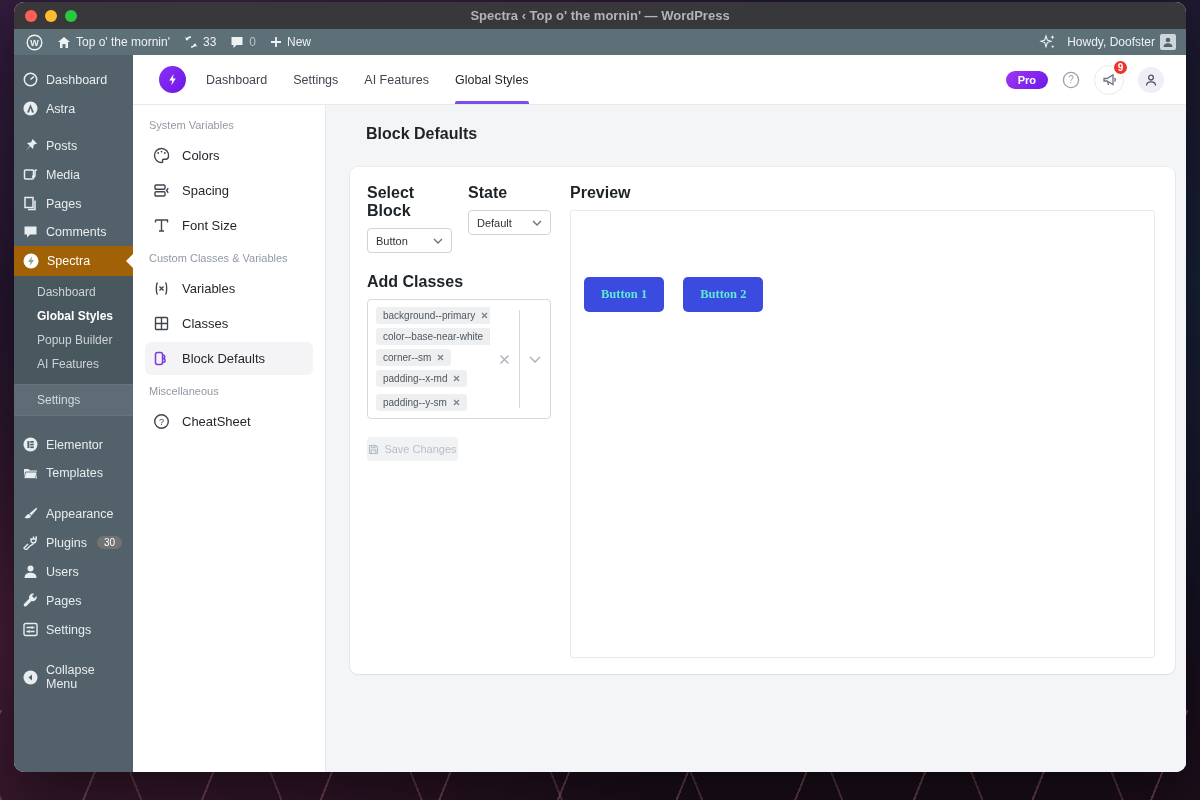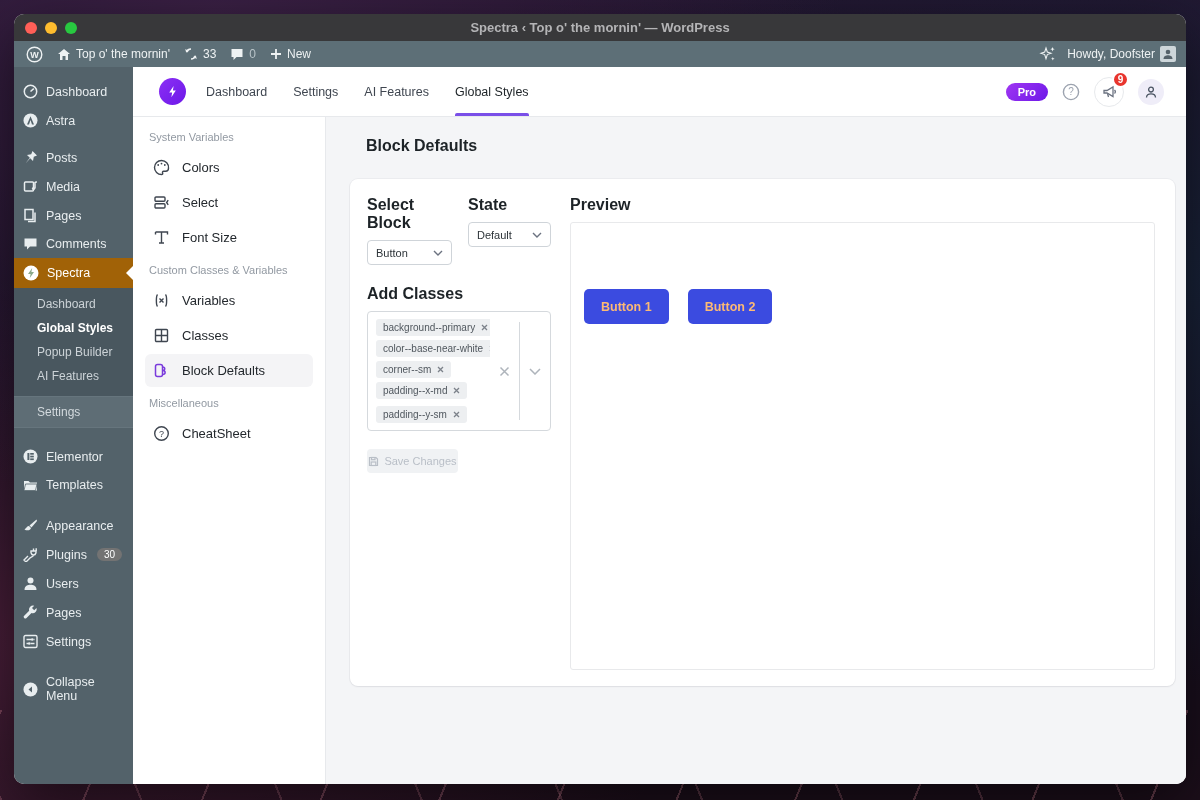--- a/index.html
+++ b/index.html
@@ -17,21 +17,21 @@
   
   .wall-grid {
     position:absolute; left:0; right:0; bottom:0; height:90px;
     background-image:
       repeating-linear-gradient(112deg, rgba(226,140,160,.45) 0 2px, transparent 2px 110px),
       repeating-linear-gradient(68deg, rgba(226,140,160,.35) 0 2px, transparent 2px 130px);
     opacity:.8;
   }
 
   .window {
-    position:absolute; left:14px; top:14px; width:1172px; height:770px;
+    position:absolute; left:14px; top:2px; width:1172px; height:770px;
     border-radius:10px; overflow:hidden; display:flex; flex-direction:column;
     box-shadow:0 20px 60px rgba(0,0,0,.55);
     background:#f4f5f7;
   }
 
   
   .titlebar {
     height:27px; background:#38383a; display:flex; align-items:center; position:relative; flex:0 0 auto;
   }
   .traffic { display:flex; gap:8px; margin-left:11px; }
@@ -163,22 +163,22 @@
     margin-top:18px; width:91px; height:24px; background:#f0f2f4; border:none; border-radius:4px;
     color:#b9bfc7; font-size:11px; display:flex; align-items:center; justify-content:center; gap:5px;
     font-family:inherit; cursor:default;
   }
   .preview-col { display:flex; flex-direction:column; min-width:0; }
   .preview-box {
     flex:1; border:1px solid #e8e9eb; border-radius:3px; background:#fff; padding:66px 0 0 13px;
   }
   .pv-buttons { display:flex; gap:19px; }
   .pv-btn {
-    background:#3b4be0; color:#fdba74; border:none; border-radius:5px; height:35px; padding:8px 17px;
-    font-size:12.5px; font-weight:bold; font-family:Liberation Sans, sans-serif; cursor:pointer;
+    background:#3b4be0; color:#5eead4; border:none; border-radius:5px; height:35px; padding:8px 17px;
+    font-size:12.5px; font-weight:bold; font-family:Liberation Serif, serif; cursor:pointer;
   }
 </style>
 </head>
 <body>
 
 <div class="wall-grid"></div>
 
 <div class="window">
 
   <div class="titlebar">
@@ -419,21 +419,21 @@
               <circle cx="11.8" cy="6" r="0.9" fill="#3f4650"></circle>
             </svg>
             <span>Colors</span>
           </div>
           <div class="as-item">
             <svg width="17" height="17" viewBox="0 0 17 17">
               <rect x="2" y="3" width="10" height="4.2" rx="1" fill="none" stroke="#3f4650" stroke-width="1.4"></rect>
               <rect x="2" y="9.8" width="10" height="4.2" rx="1" fill="none" stroke="#3f4650" stroke-width="1.4"></rect>
               <path d="M15.2 6.2 L13.6 8.5 L15.2 10.8" fill="none" stroke="#3f4650" stroke-width="1.4"></path>
             </svg>
-            <span>Select</span>
+            <span>Spacing</span>
           </div>
           <div class="as-item">
             <svg width="17" height="17" viewBox="0 0 17 17">
               <path d="M2.5 3 H14.5 V5.5 M2.5 3 V5.5 M8.5 3 V14 M6 14 H11" fill="none" stroke="#3f4650" stroke-width="1.4"></path>
             </svg>
             <span>Font Size</span>
           </div>
 
           <div class="as-section-label">Custom Classes &amp; Variables</div>
           <div class="as-item">

